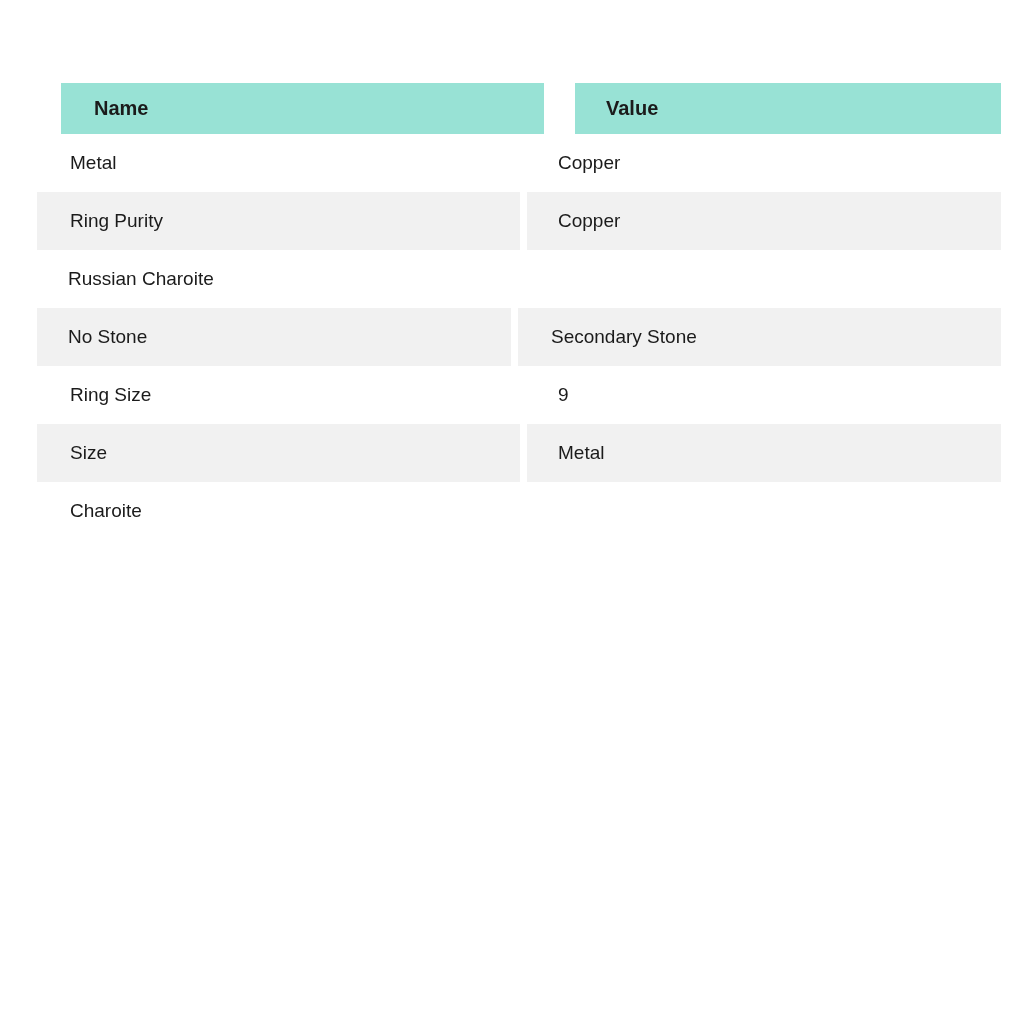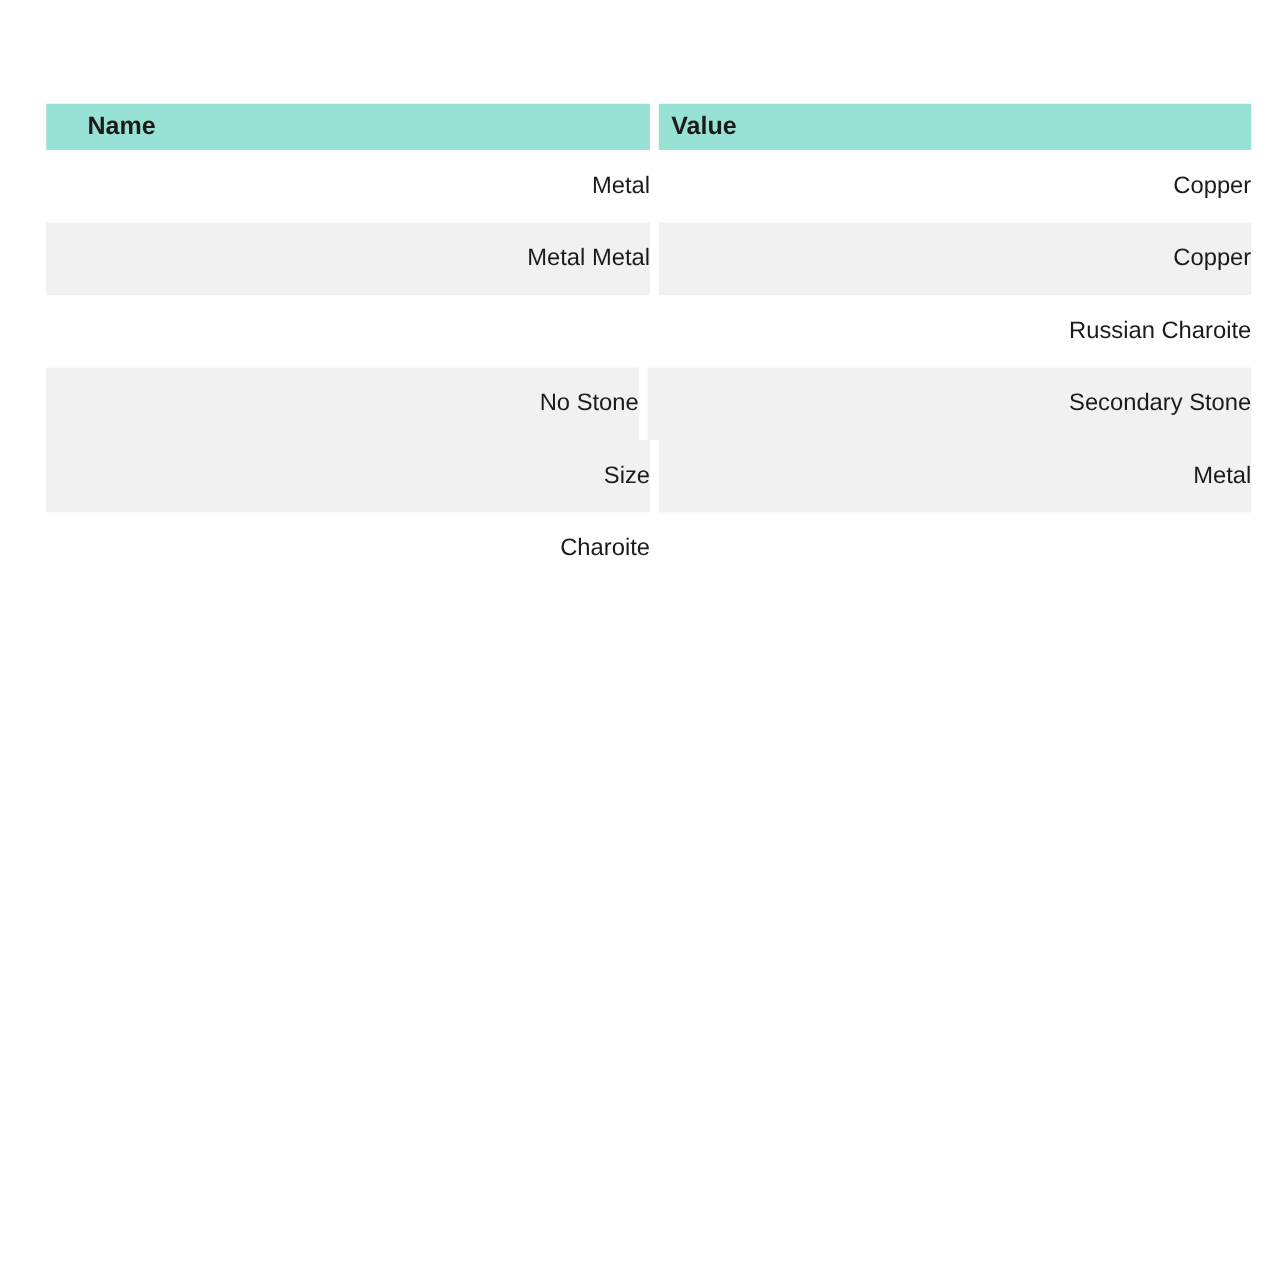--- a/index.html
+++ b/index.html
@@ -34,33 +34,33 @@
     align-items: center;
     background: var(--row-bg);
   }
   .cell-name {
     width: 483px;
     flex: 0 0 483px;
     padding-left: 33px;
   }
   .cell-value {
     flex: 1 1 auto;
-    padding-left: 10px;
+    padding-left: 31px;
   }
   .header-row .cell {
     background: var(--header-bg);
-    height: 37px;
+    height: 51px;
     font-size: 20px;
     font-weight: 700;
+    margin-left: 24px;
   }
   .data-row .cell {
     height: 58px;
     font-size: 19px;
     font-weight: 400;
-    justify-content: flex-end;
   }
   .data-row.alt .cell {
     background: var(--row-alt-bg);
   }
 </style>
 </head>
 <body>
 
 <div class="attr-table">
 
@@ -77,21 +77,21 @@
     <div class="cell cell-name">
       <span>Metal</span>
     </div>
     <div class="cell cell-value">
       <span>Copper</span>
     </div>
   </div>
 
   <div class="row data-row alt">
     <div class="cell cell-name">
-      <span>Metal Metal</span>
+      <span>Ring Purity</span>
     </div>
     <div class="cell cell-value">
       <span>Copper</span>
     </div>
   </div>
 
   <div class="row data-row">
     <div class="cell cell-value">
       <span>Russian Charoite</span>
     </div>
@@ -99,20 +99,28 @@
 
   <div class="row data-row alt">
     <div class="cell cell-value">
       <span>No Stone</span>
     </div>
     <div class="cell cell-name">
       <span>Secondary Stone</span>
     </div>
   </div>
 
+  <div class="row data-row">
+    <div class="cell cell-name">
+      <span>Ring Size</span>
+    </div>
+    <div class="cell cell-value">
+      <span>9</span>
+    </div>
+  </div>
 
   <div class="row data-row alt">
     <div class="cell cell-name">
       <span>Size</span>
     </div>
     <div class="cell cell-value">
       <span>Metal</span>
     </div>
   </div>
 

